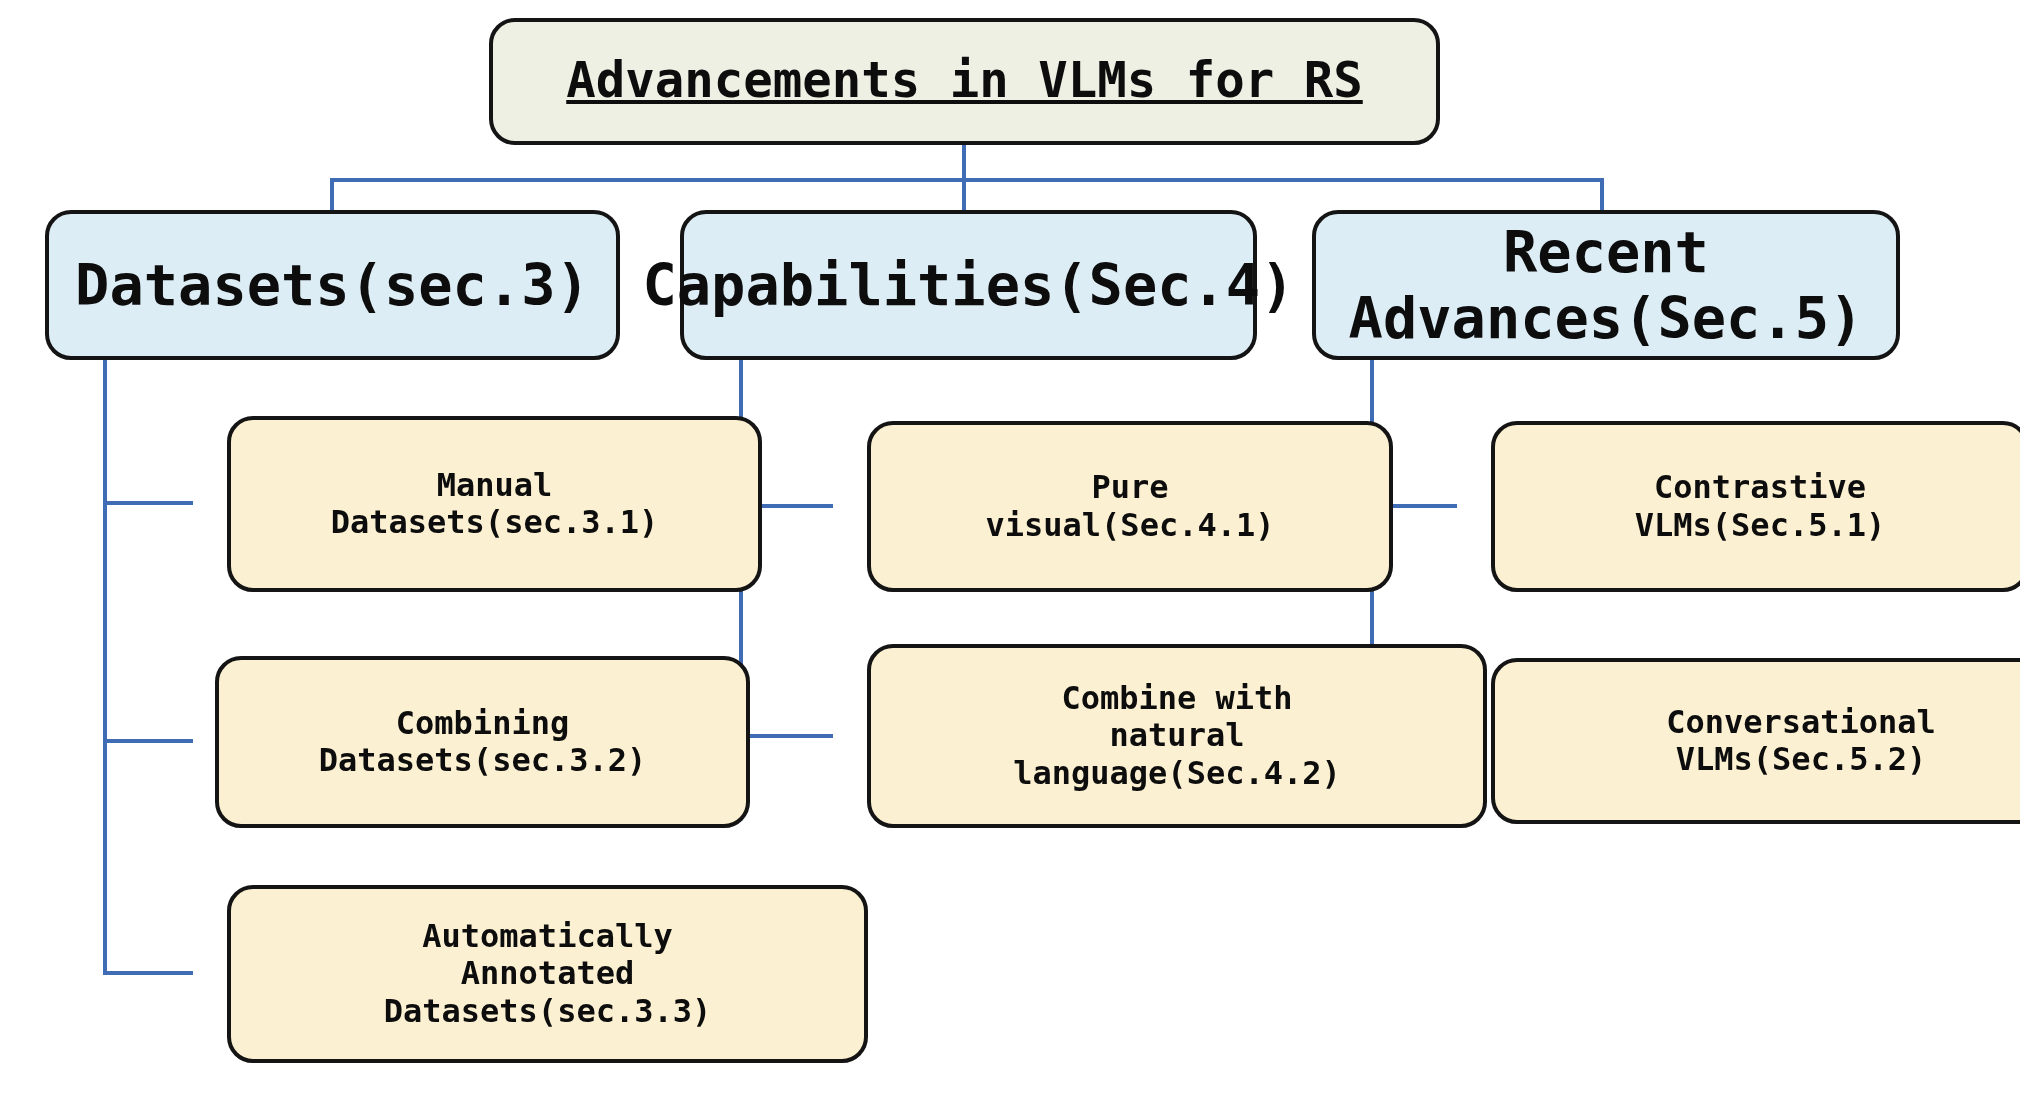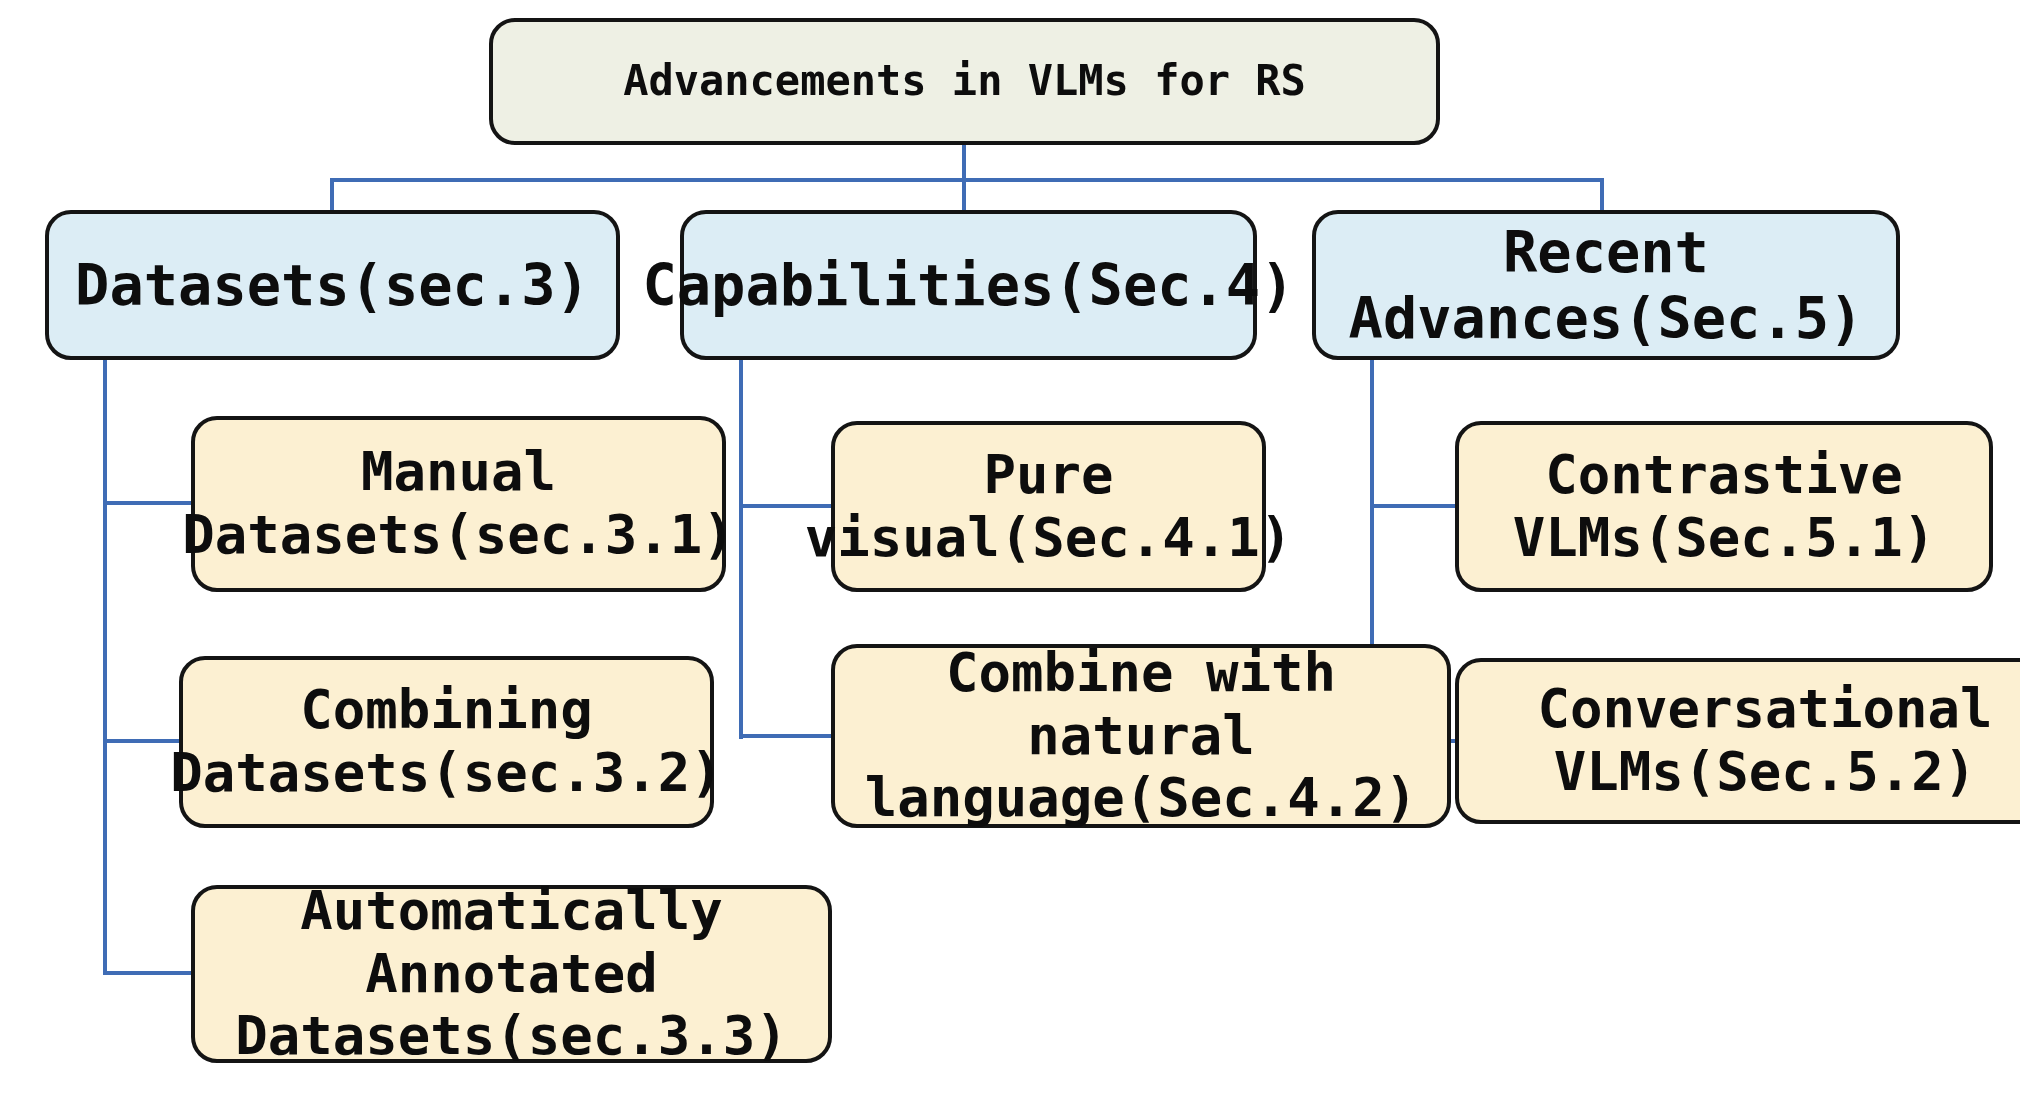--- a/index.html
+++ b/index.html
@@ -23,33 +23,33 @@
     justify-content: center;
     text-align: center;
     white-space: pre-line;
     border: 4px solid var(--border, #141414);
     border-radius: 26px;
     font-weight: bold;
     color: #0d0d0d;
     line-height: 1.16;
     z-index: 2;
   }
-  .root-node   { background: var(--root-fill, #eef0e4);  font-size: 42px; }
+  .root-node   { background: var(--root-fill, #eef0e4);  font-size: 49px; text-decoration: underline; }
   .branch-node { background: var(--branch-fill, #dcedf5); font-size: 57px; }
-  .leaf-node   { background: var(--leaf-fill, #fcf0d2);  font-size: 54px; }
+  .leaf-node   { background: var(--leaf-fill, #fcf0d2);  font-size: 32px; margin-left: 36px; }
 
   
   #root { left: 489px; top: 18px;  width: 951px; height: 127px; }
   #b0   { left: 45px;   top: 210px; width: 575px; height: 150px; }
   #b1   { left: 680px;  top: 210px; width: 577px; height: 150px; }
   #b2   { left: 1312px; top: 210px; width: 588px; height: 150px; }
   #l00  { left: 191px;  top: 416px; width: 535px; height: 176px; }
   #l01  { left: 179px;  top: 656px; width: 535px; height: 172px; }
   #l02  { left: 191px;  top: 885px; width: 641px; height: 178px; }
-  #l10  { left: 831px;  top: 421px; width: 435px; height: 171px; text-align: center; }
+  #l10  { left: 831px;  top: 421px; width: 526px; height: 171px; text-align: center; }
   #l11  { left: 831px;  top: 644px; width: 620px; height: 184px; }
   #l20  { left: 1455px; top: 421px; width: 538px; height: 171px; }
   #l21  { left: 1455px; top: 658px; width: 620px; height: 166px; }
 
   
   .line {
     position: absolute;
     background: var(--line, #3f6cb5);
     z-index: 1;
   }

